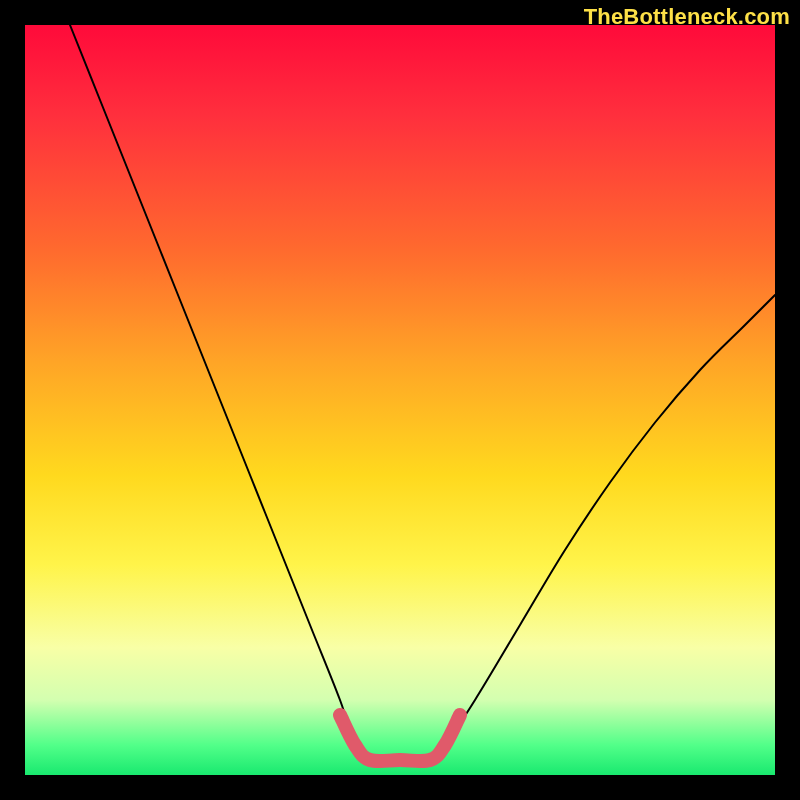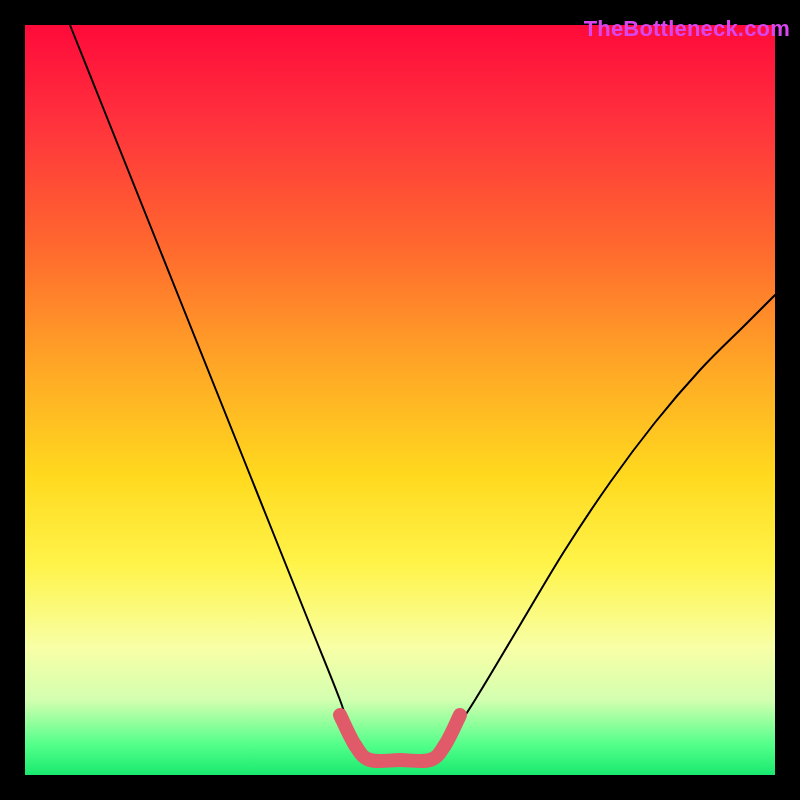--- a/index.html
+++ b/index.html
@@ -32,26 +32,26 @@
       #ffd91e 60%,
       #fff44a 72%,
       #f8ffa6 83%,
       #d3ffb0 90%,
       #52ff89 96%,
       #19e96f 100%
     );
   }
   .watermark {
     position: absolute;
-    top: 16px;
+    top: 4px;
     right: 10px;
     font-family: Arial, Helvetica, sans-serif;
     font-size: 22px;
     font-weight: 600;
-    color: #d946ef;
+    color: #fde047;
     letter-spacing: 0.2px;
     user-select: none;
     text-align: right;
   }
   svg.curve {
     position: absolute;
     left: 0;
     top: 0;
     width: 750px;
     height: 750px;

